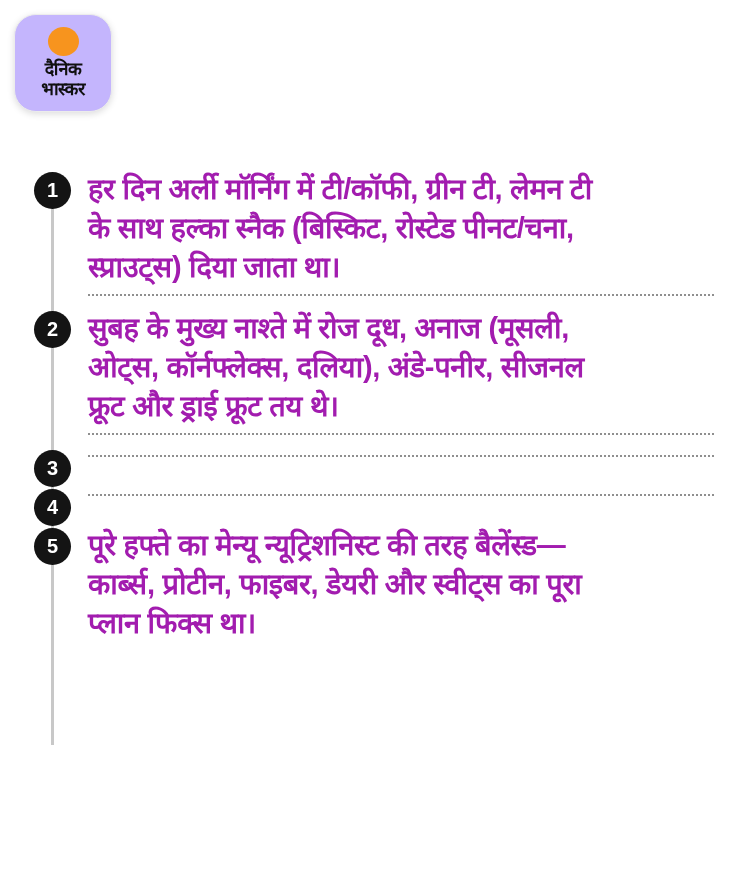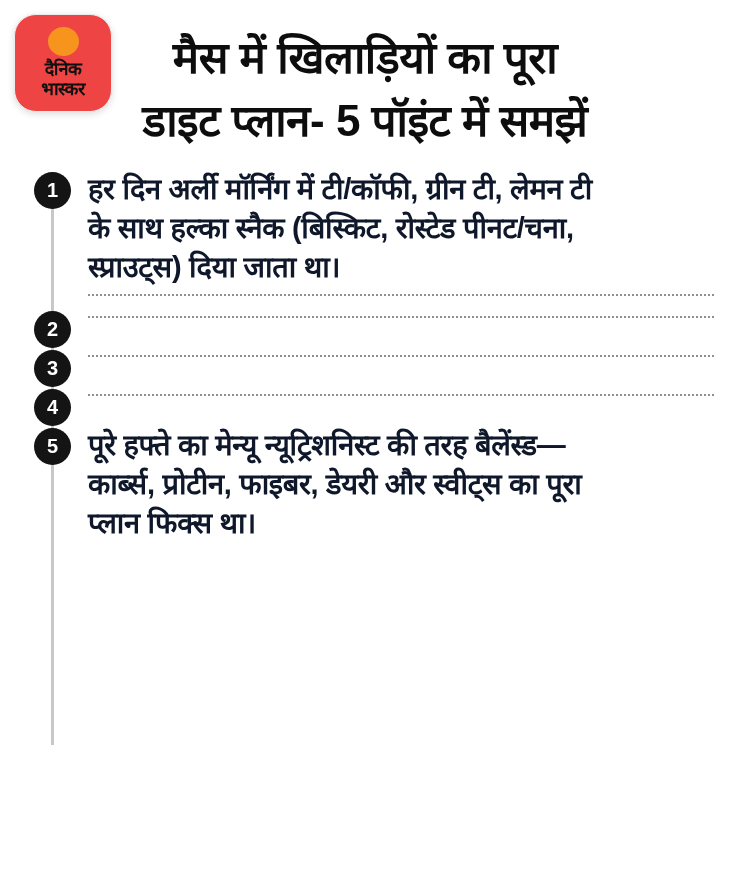--- a/index.html
+++ b/index.html
@@ -21,21 +21,21 @@
     position: relative;
     padding: 14px 10px 6px 10px;
     min-height: 158px;
   }
   .logo {
     position: absolute;
     left: 14px;
     top: 14px;
     width: 98px;
     height: 98px;
-    background: #ef4444;
+    background: #c4b5fd;
     border: 1px solid #ececec;
     border-radius: 22px;
     box-shadow: 0 2px 7px rgba(0,0,0,0.14);
     display: flex;
     flex-direction: column;
     align-items: center;
     justify-content: center;
     z-index: 2;
   }
   .logo-sun {
@@ -98,61 +98,62 @@
     font-size: 20px;
     display: flex;
     align-items: center;
     justify-content: center;
   }
   .point-body { flex: 1; }
   .point-text {
     font-size: 29px;
     line-height: 39px;
     font-weight: 600;
-    color: #0f172a;
+    color: #a21caf;
     white-space: pre-line;
     letter-spacing: -0.3px;
   }
   .separator {
     border-bottom: 2px dotted #8f8f8f;
     margin: 7px 4px 13px 0;
   }
   .point:last-child .separator { display: none; }
 </style>
 </head>
 <body>
 
 <div class="page">
 
   <header class="header">
     <div class="logo">
       <span class="logo-sun"></span>
       <div class="logo-text">दैनिक
 भास्कर</div>
     </div>
-    <h1 class="title">मैस में खिलाड़ियों का पूरा
-डाइट प्लान- 5 पॉइंट में समझें</h1>
   </header>
 
   <main class="points">
     <div class="vline"></div>
 
     <section class="point">
       <div class="badge">1</div>
       <div class="point-body">
         <p class="point-text">हर दिन अर्ली मॉर्निंग में टी/कॉफी, ग्रीन टी, लेमन टी
 के साथ हल्का स्नैक (बिस्किट, रोस्टेड पीनट/चना,
 स्प्राउट्स) दिया जाता था।</p>
         <div class="separator"></div>
       </div>
     </section>
 
     <section class="point">
       <div class="badge">2</div>
       <div class="point-body">
+        <p class="point-text">सुबह के मुख्य नाश्ते में रोज दूध, अनाज (मूसली,
+ओट्स, कॉर्नफ्लेक्स, दलिया), अंडे-पनीर, सीजनल
+फ्रूट और ड्राई फ्रूट तय थे।</p>
         <div class="separator"></div>
       </div>
     </section>
 
     <section class="point">
       <div class="badge">3</div>
       <div class="point-body">
         <div class="separator"></div>
       </div>
     </section>

